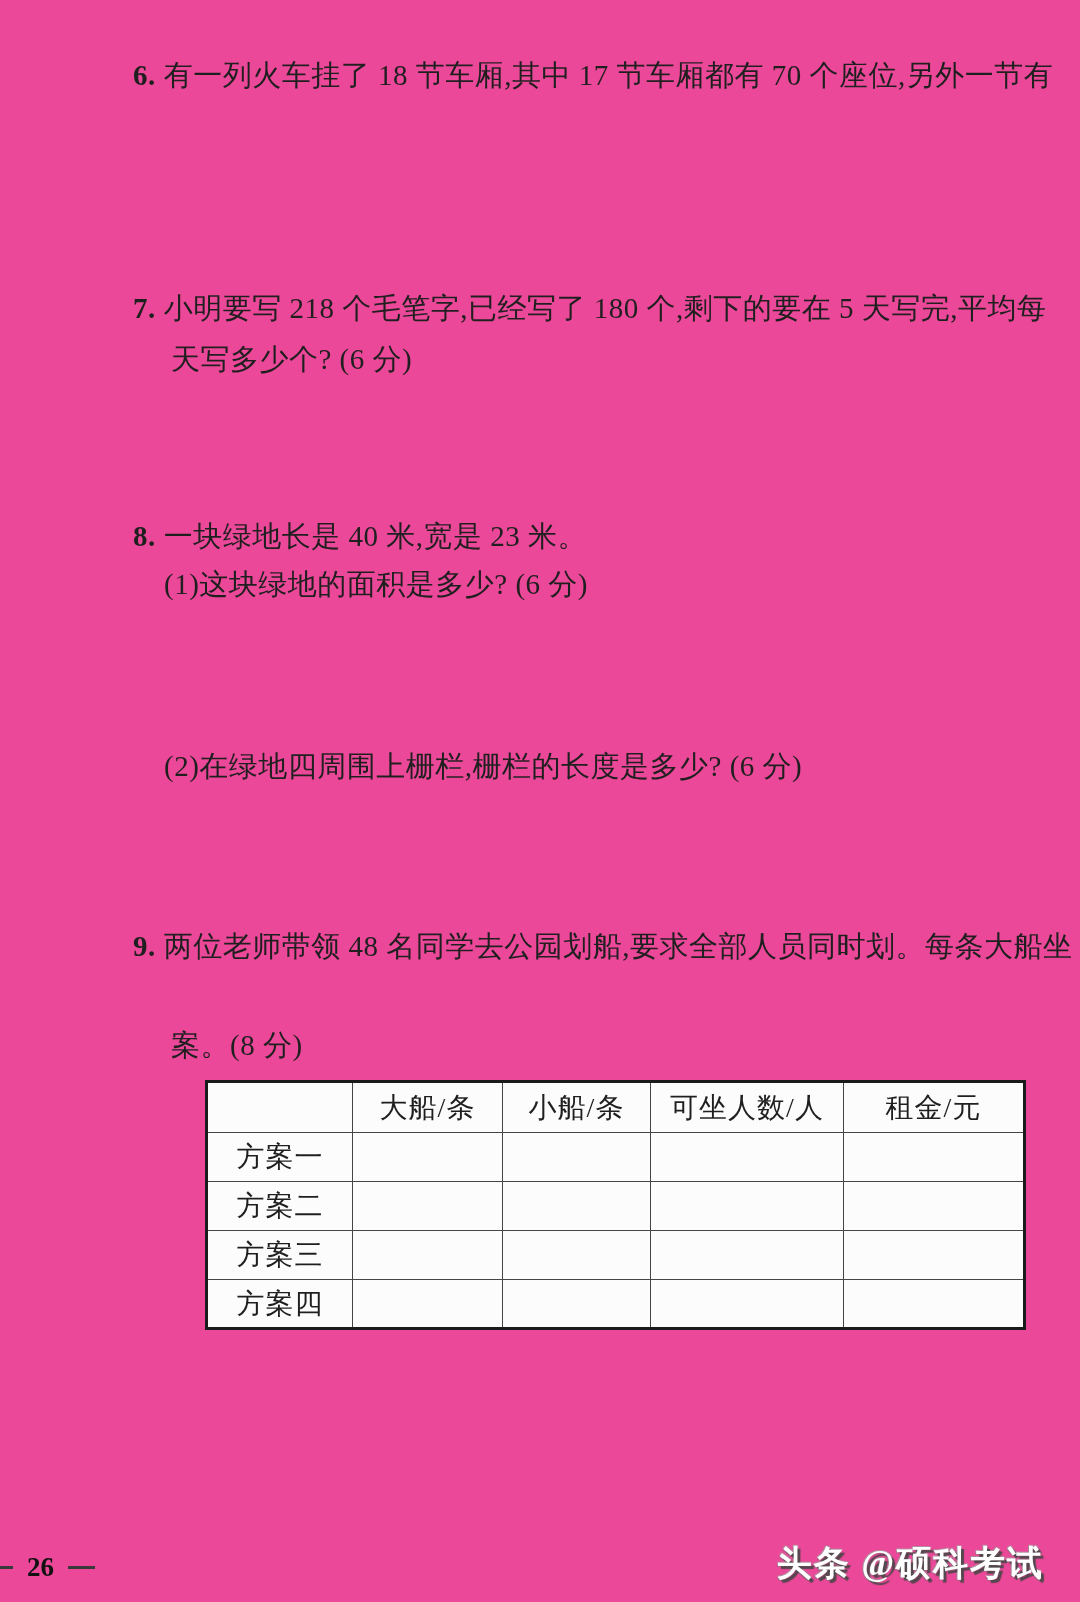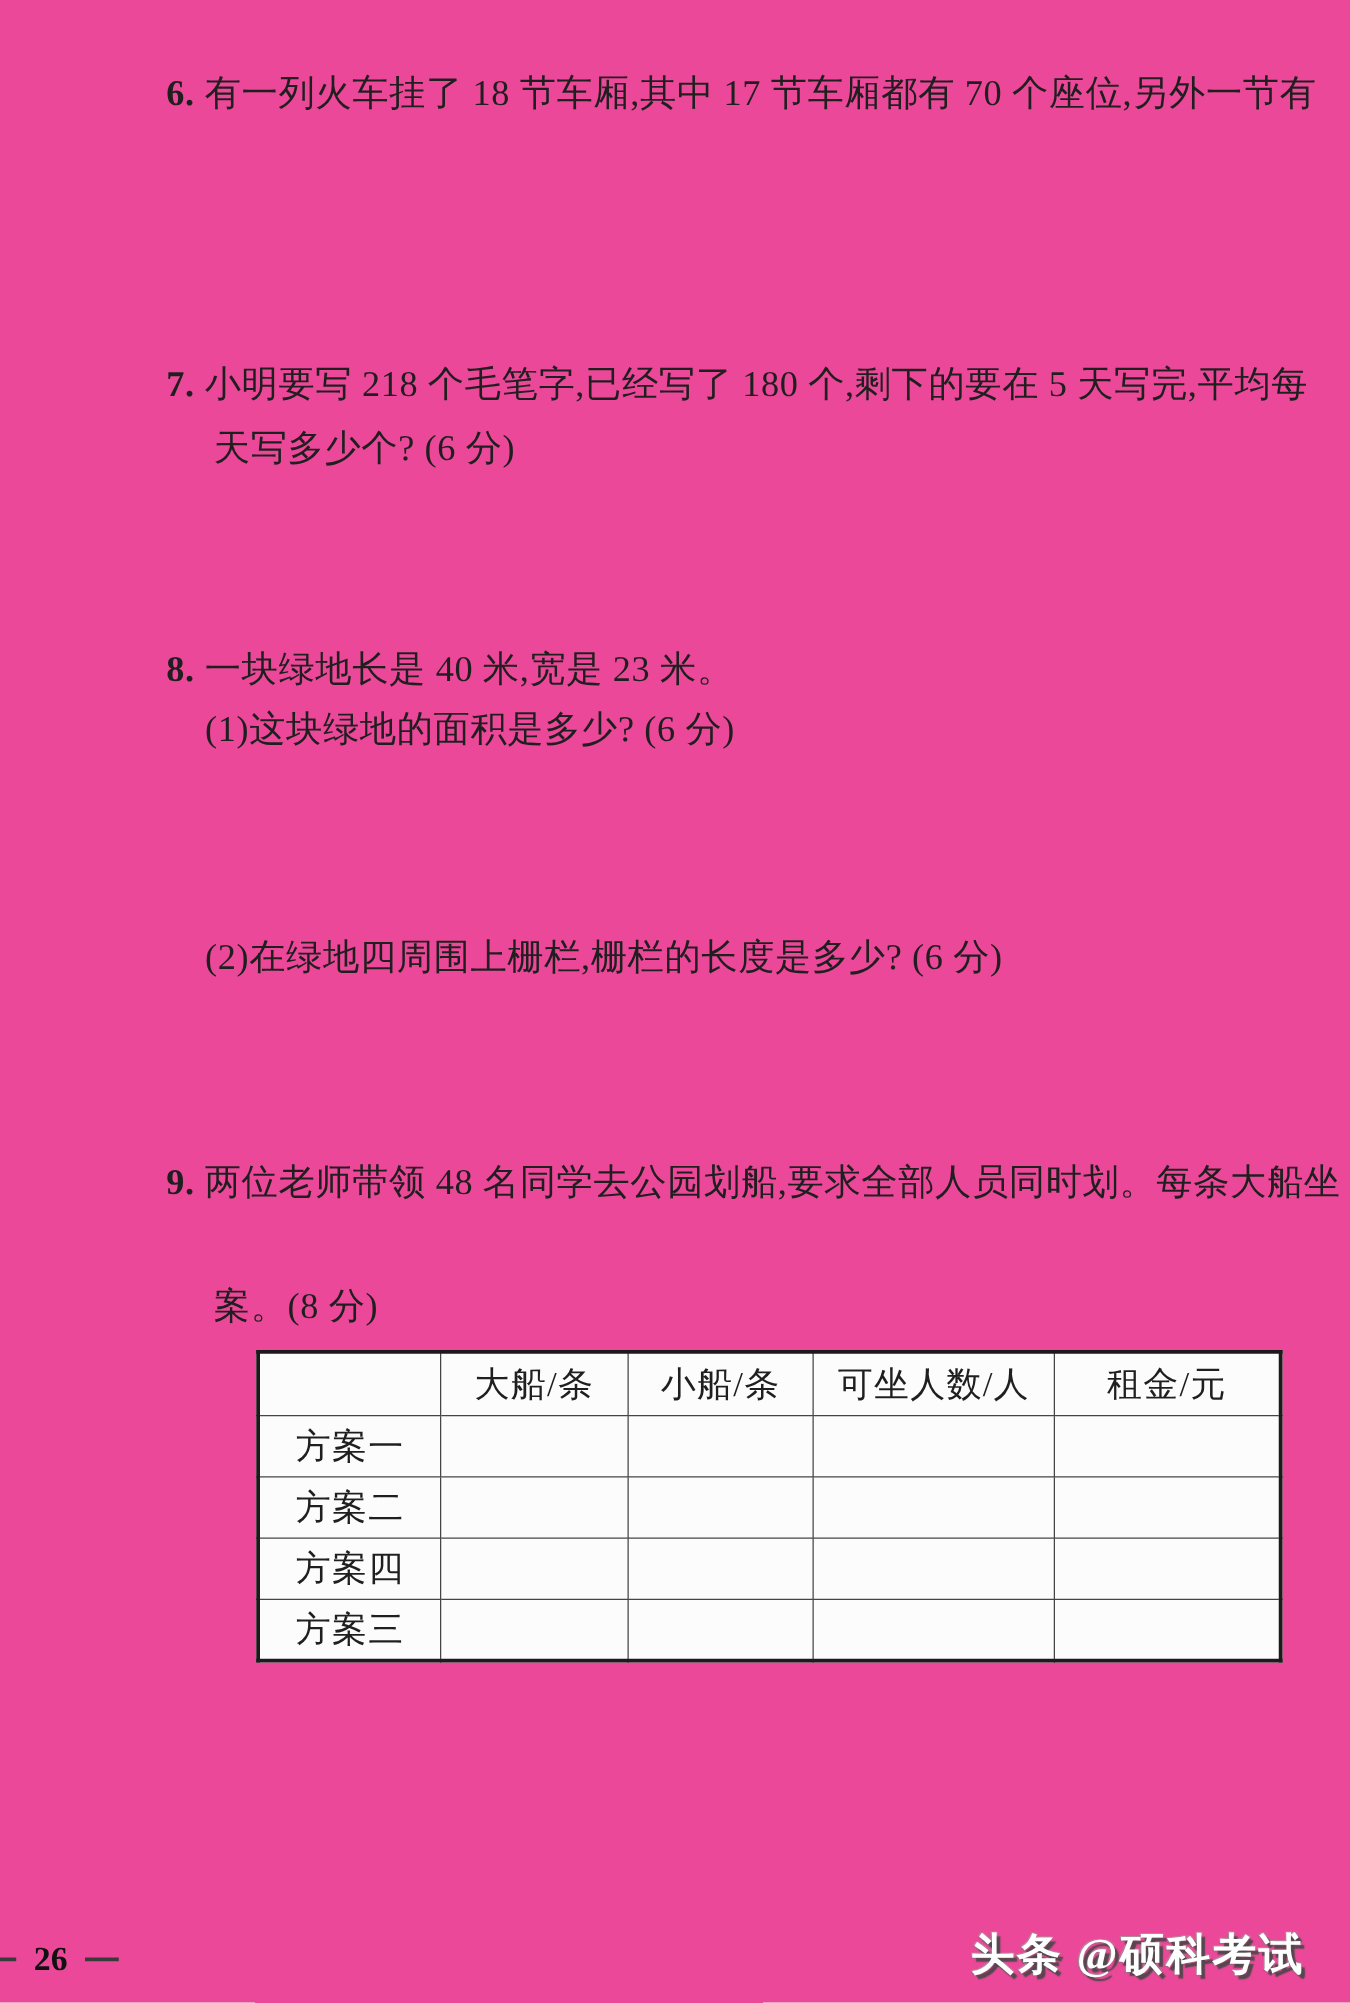--- a/index.html
+++ b/index.html
@@ -127,28 +127,28 @@
         <td></td>
       </tr>
       <tr>
         <td>方案二</td>
         <td></td>
         <td></td>
         <td></td>
         <td></td>
       </tr>
       <tr>
-        <td>方案四</td>
+        <td>方案三</td>
         <td></td>
         <td></td>
         <td></td>
         <td></td>
       </tr>
       <tr>
-        <td>方案三</td>
+        <td>方案四</td>
         <td></td>
         <td></td>
         <td></td>
         <td></td>
       </tr>
     </tbody>
   </table>
 
   <div class="footer-pageno">
     <span class="dash"></span>

